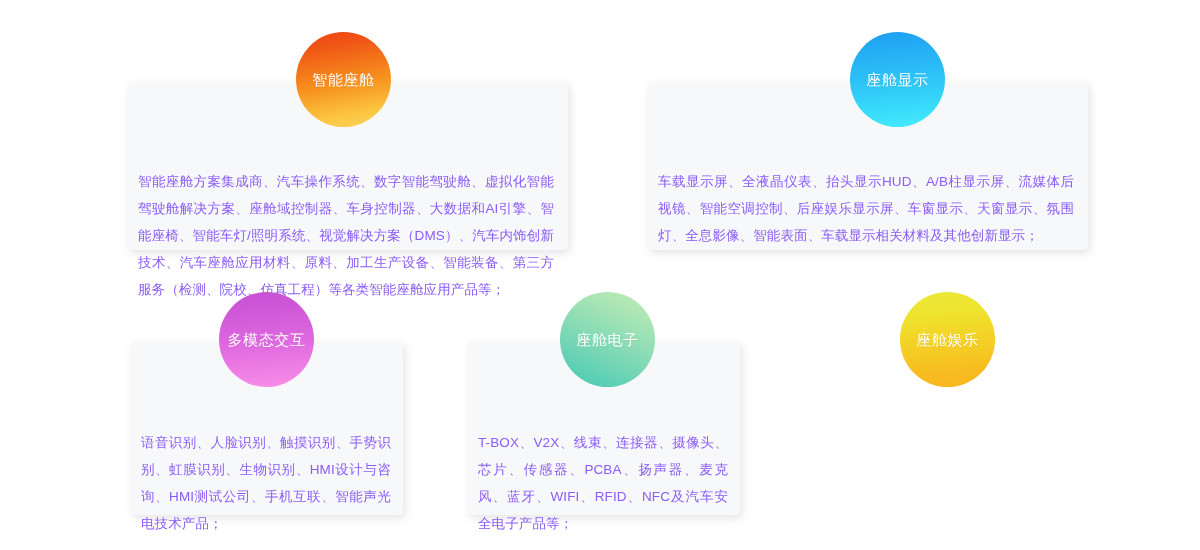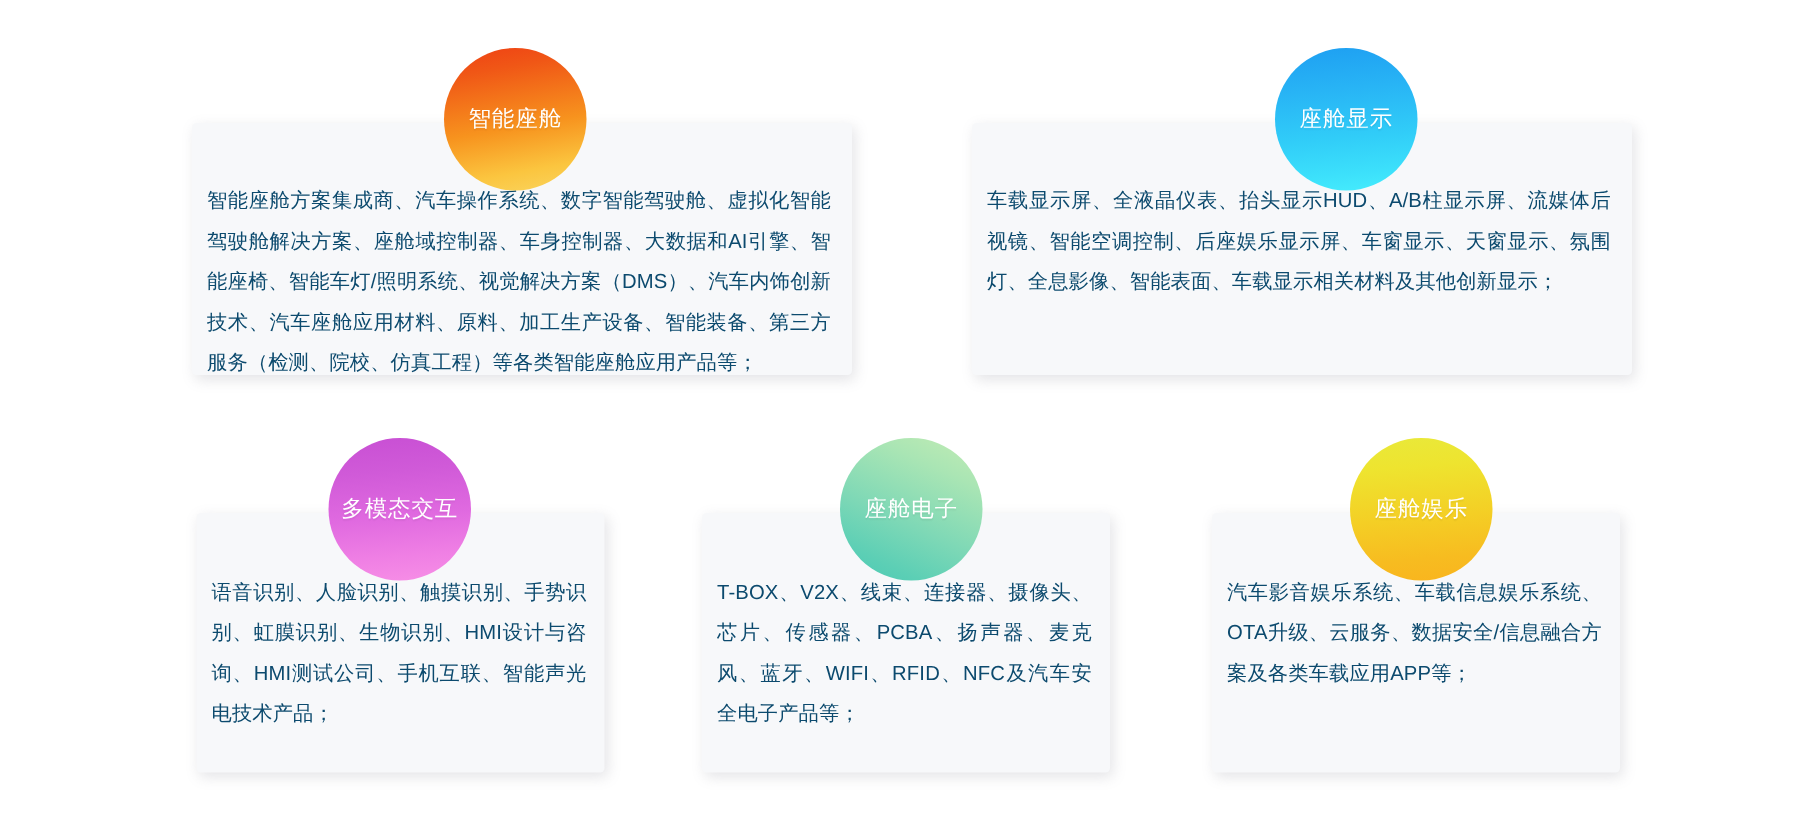--- a/index.html
+++ b/index.html
@@ -24,26 +24,27 @@
   .card {
     position:absolute;
     background:#f7f8fa;
     border-radius:3px;
     box-shadow:2px 3px 9px rgba(120,120,135,0.20);
   }
 
   .card-body {
     position:absolute;
     left:0; right:0;
-    color:#0c4a6e;
+    color:#8b5cf6;
     font-size:13.5px;
     line-height:27px;
     letter-spacing:0.1px;
     text-align:justify;
     text-justify:inter-ideograph;
+    margin-top:48px;
   }
 
   
   .badge {
     position:absolute;
     width:95px;
     height:95px;
     border-radius:50%;
     display:flex;
     align-items:center;
@@ -111,23 +112,20 @@
   </div>
 
   <div class="card r2" id="card-2">
     <p class="card-body">语音识别、人脸识别、触摸识别、手势识别、虹膜识别、生物识别、HMI设计与咨询、HMI测试公司、手机互联、智能声光电技术产品；</p>
   </div>
 
   <div class="card r2" id="card-3">
     <p class="card-body">T-BOX、V2X、线束、连接器、摄像头、芯片、传感器、PCBA、扬声器、麦克风、蓝牙、WIFI、RFID、NFC及汽车安全电子产品等；</p>
   </div>
 
-  <div class="card r2" id="card-4">
-    <p class="card-body">汽车影音娱乐系统、车载信息娱乐系统、OTA升级、云服务、数据安全/信息融合方案及各类车载应用APP等；</p>
-  </div>
 
   <div class="badge g-purple" id="badge-2">
     <span class="badge-label">多模态交互</span>
   </div>
 
   <div class="badge g-green" id="badge-3">
     <span class="badge-label">座舱电子</span>
   </div>
 
   <div class="badge g-yellow" id="badge-4">

